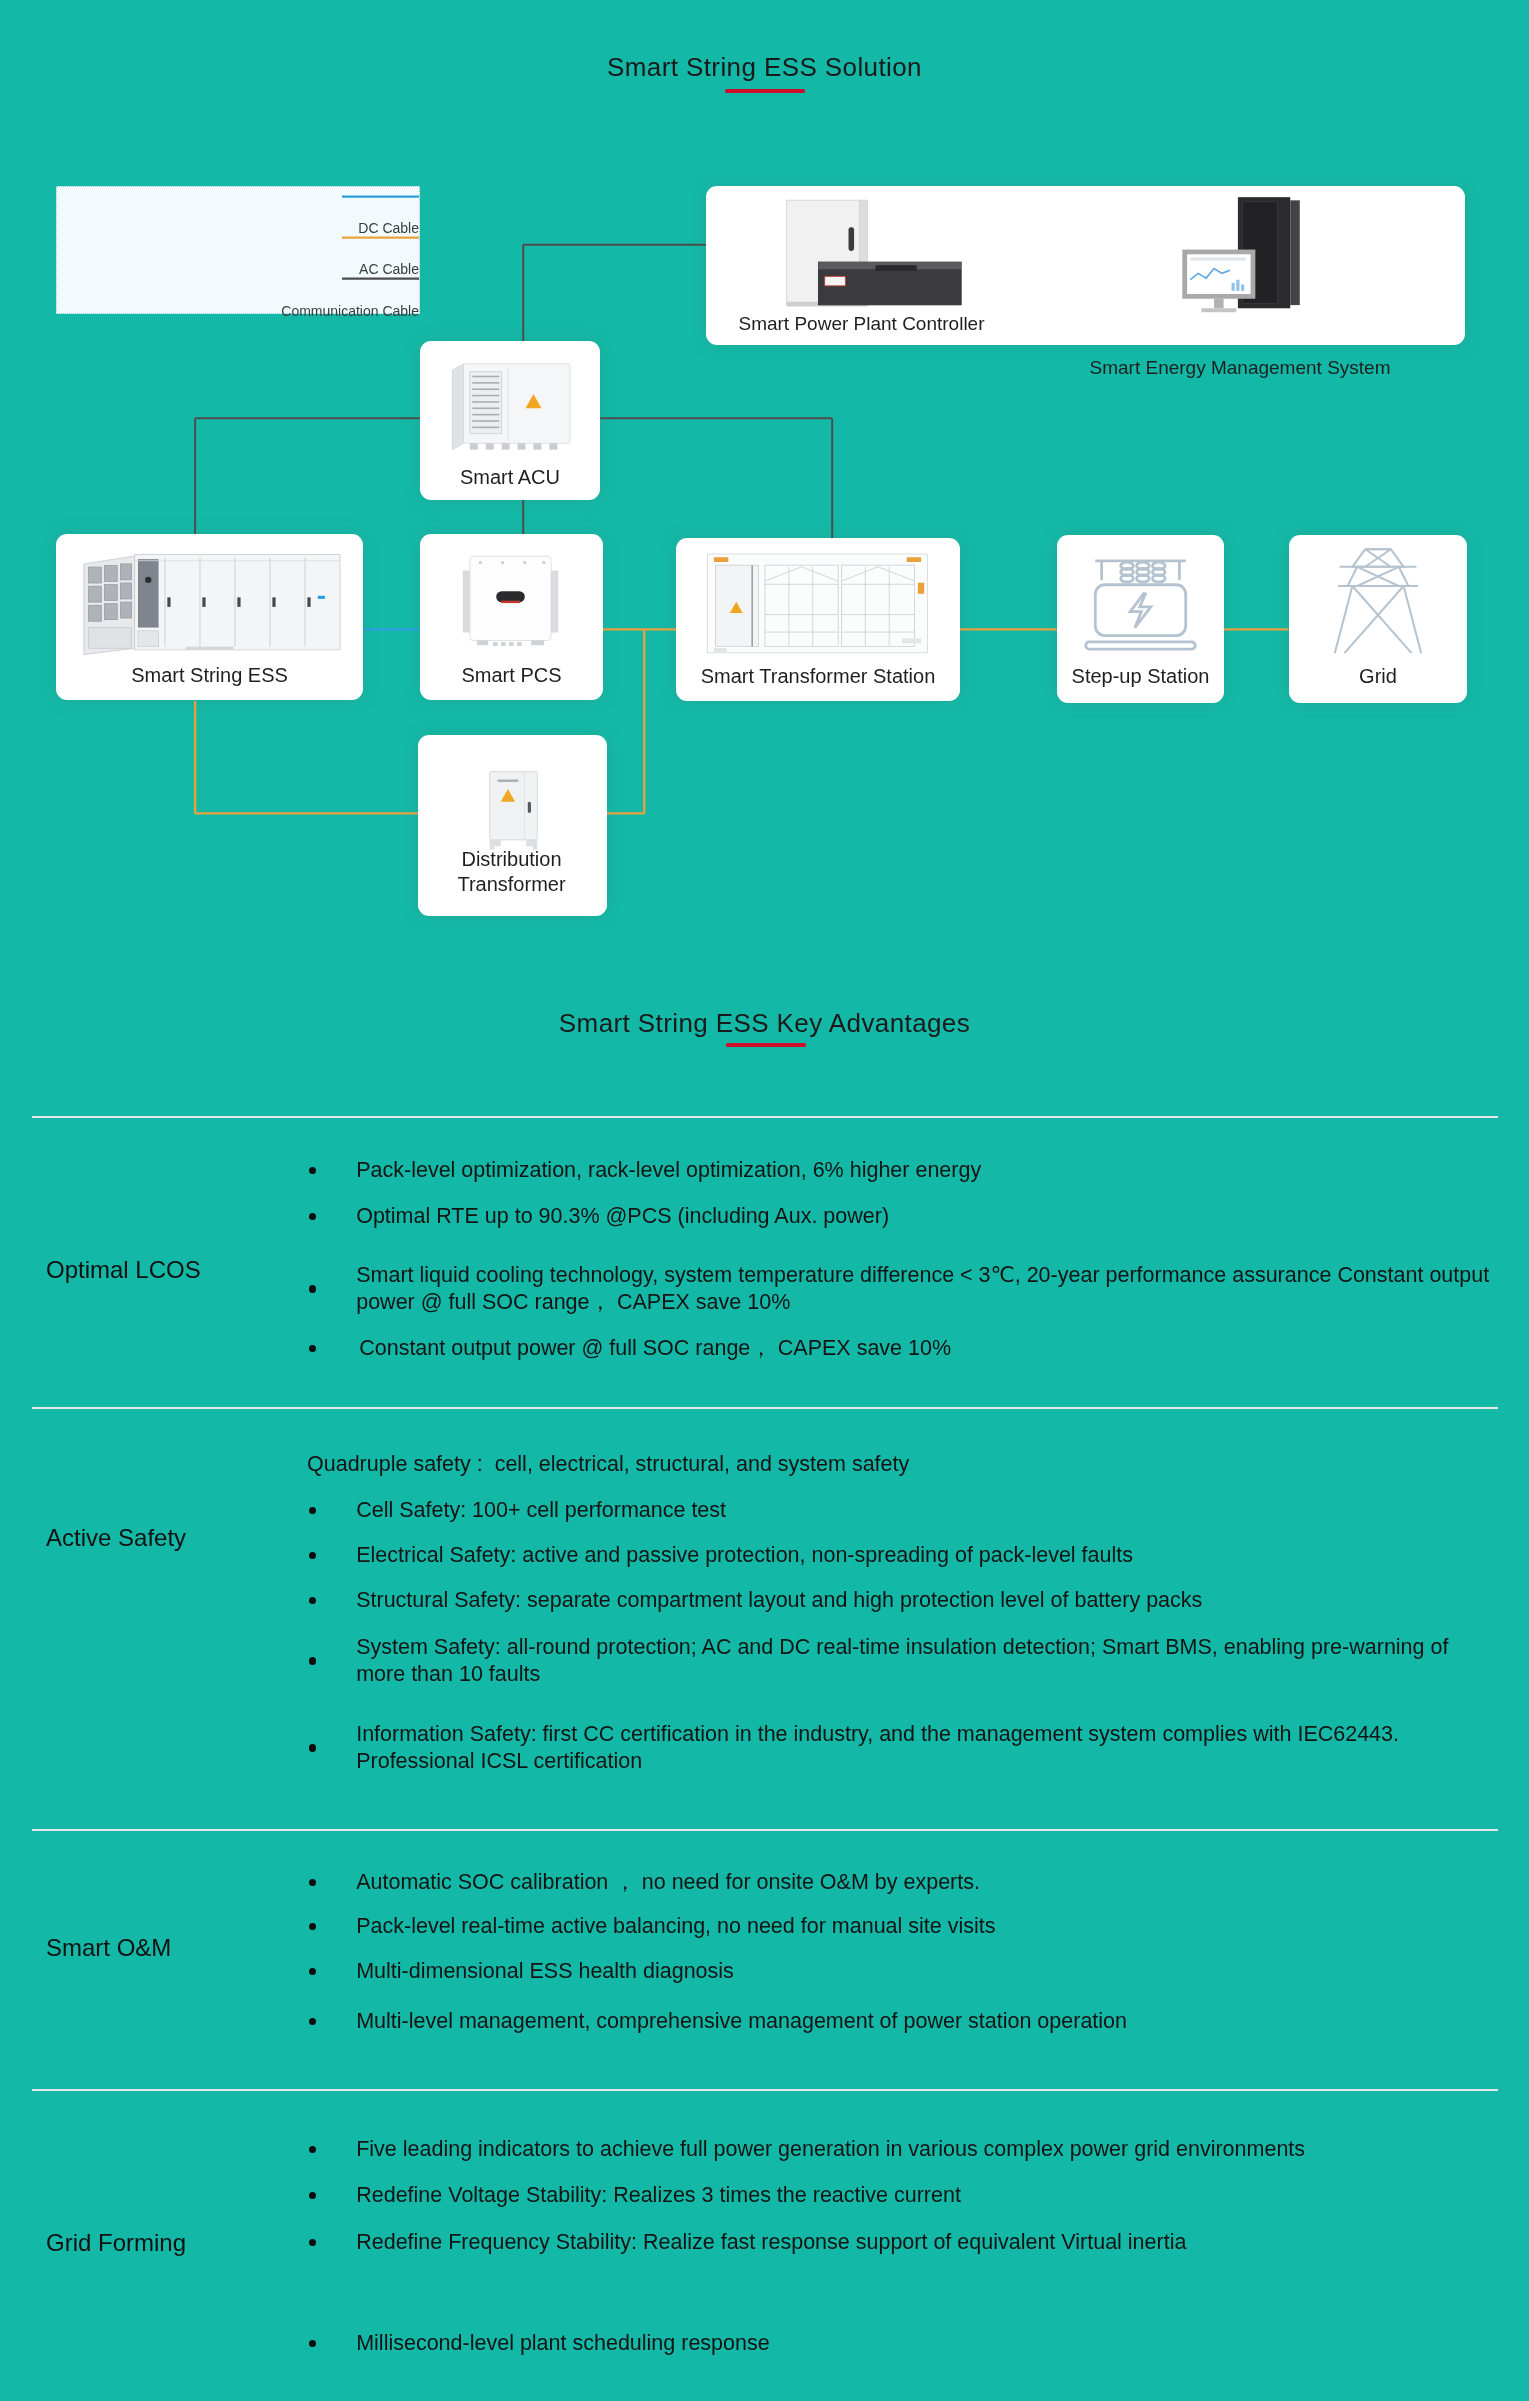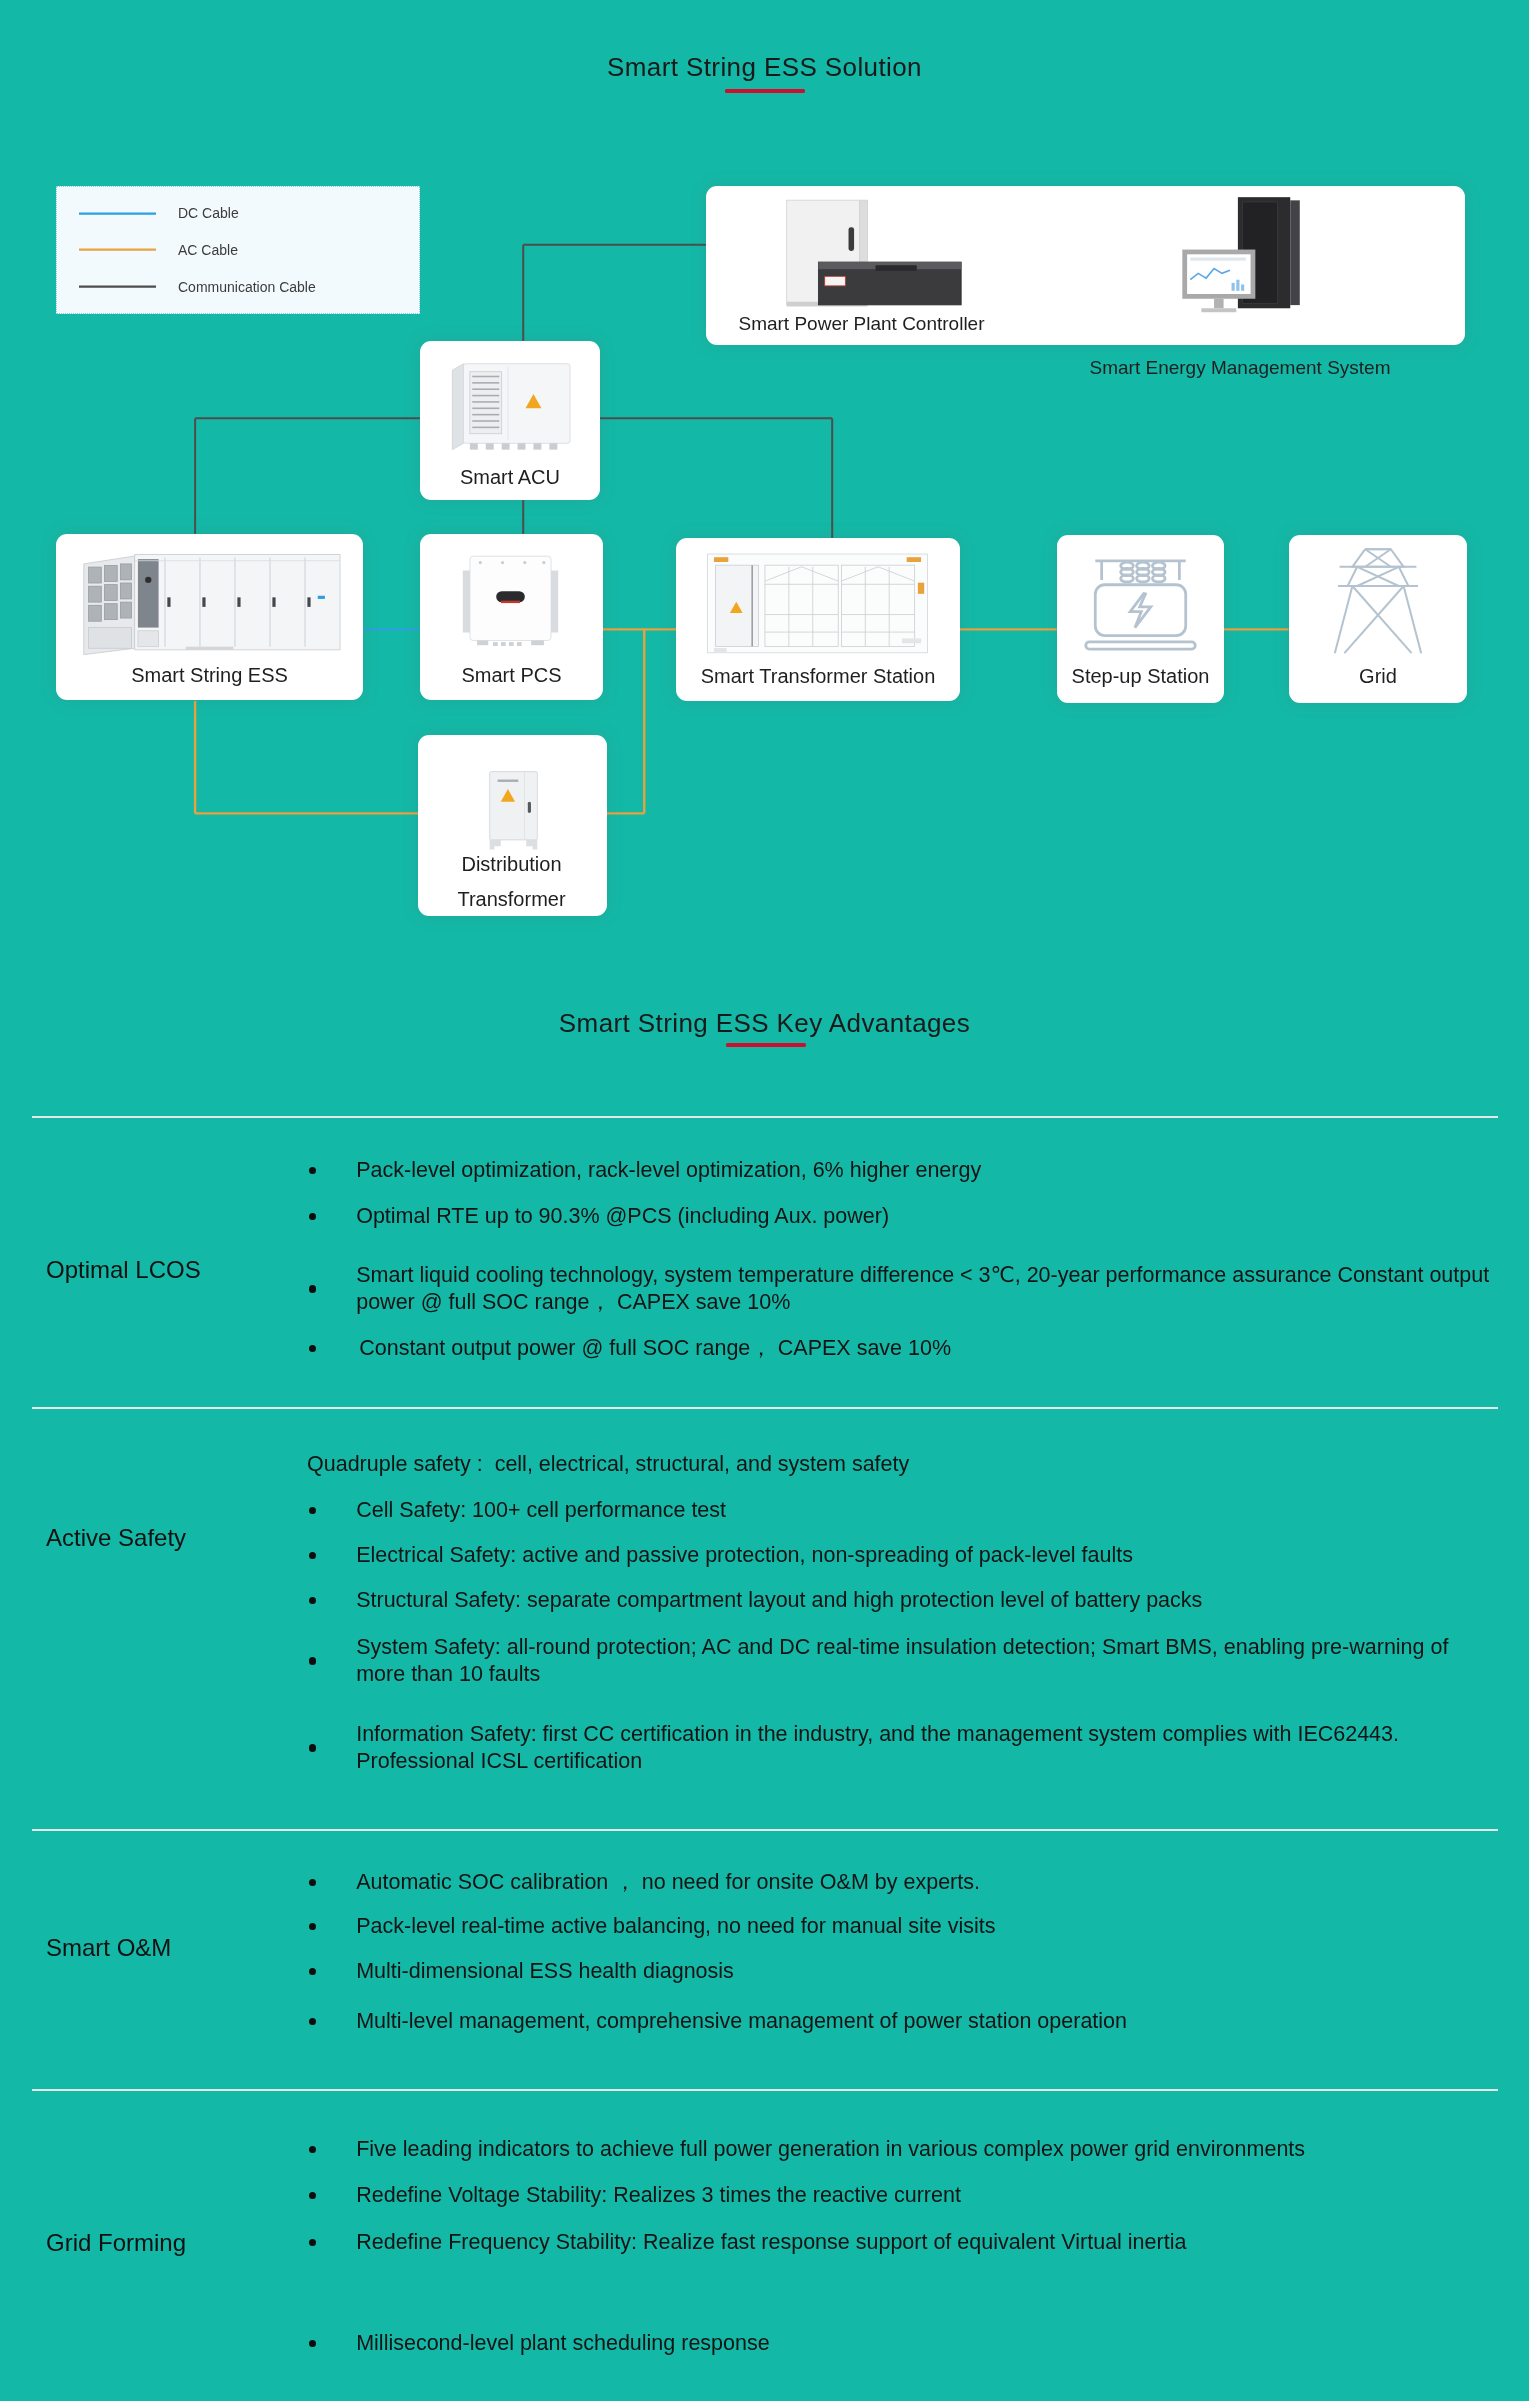--- a/index.html
+++ b/index.html
@@ -6,21 +6,21 @@
   #page{position:relative;width:1529px;height:2401px;background:#14b8a6;overflow:hidden;
         font-family:"Liberation Sans","DejaVu Sans",sans-serif;color:#161616;}
   .abs{position:absolute;}
   
   .big-title{position:absolute;width:100%;text-align:center;font-size:26px;letter-spacing:0.4px;color:#1a1a1a;}
   .red-underline{position:absolute;width:80px;height:4px;background:#ce0e2d;border-radius:1.6px;}
   
   .legend{position:absolute;left:56px;top:186px;width:364px;height:128px;background:#f2fafd;
           border:0.8px dotted #8fcbee;box-sizing:border-box;display:flex;flex-direction:column;
           justify-content:space-around;padding:8px 0 8px 22px;}
-  .legend-row{display:flex;align-items:center;gap:22px;}
+  .legend-row{display:flex;align-items:flex-end;gap:22px;flex-direction:column;}
   .legend-label{font-size:14px;color:#3c3c3c;}
   
   .node{position:absolute;background:#fff;border-radius:11px;box-shadow:0 0 17.5px rgba(90,100,110,.16);}
   .node-label{position:absolute;left:0;right:0;text-align:center;font-size:20px;color:#1f1f1f;}
   .node-img{position:absolute;}
   
   .divider{position:absolute;left:32px;width:1466px;height:1.6px;background:#e7e7e7;}
   .sec-label{position:absolute;left:46px;font-size:24px;line-height:29px;color:#111;}
   .row{position:absolute;left:309px;display:flex;align-items:center;gap:40px;}
   .dot{width:7.2px;height:7.2px;border-radius:50%;background:#0d0d0d;flex:none;}
@@ -279,21 +279,21 @@
   <div class="node" style="left:418px;top:735px;width:189px;height:181px;">
     <svg class="node-img" style="left:65px;top:35px;" width="61" height="81" viewBox="0 0 76 102">
       <rect x="8" y="2" width="60" height="86" rx="2" fill="#f0f1f3" stroke="#cfd3d6"></rect>
       <line x1="52" y1="2" x2="52" y2="88" stroke="#dcdfe2"></line>
       <rect x="18" y="12" width="26" height="3" fill="#a9adb2"></rect>
       <polygon points="31,24 40,40 22,40" fill="#f0a71f"></polygon>
       <rect x="56" y="40" width="4" height="14" rx="2" fill="#55585c"></rect>
       <polygon points="8,88 22,88 22,96 14,96 14,100 8,100" fill="#dcdfe2"></polygon>
       <polygon points="68,88 54,88 54,96 62,96 62,100 68,100" fill="#dcdfe2"></polygon>
     </svg>
-    <div class="node-label" style="left:26px;width:135px;top:112px;line-height:35px;">Distribution Transformer</div>
+    <div class="node-label" style="left:26px;width:135px;top:112px;line-height:25px;">Distribution Transformer</div>
   </div>
 
   <div class="big-title" style="top:1008px;">Smart String ESS Key Advantages</div>
   <div class="red-underline" style="left:726px;top:1043px;"></div>
 
   <div class="divider" style="top:1116px;"></div>
   <div class="divider" style="top:1407px;"></div>
   <div class="divider" style="top:1829px;"></div>
   <div class="divider" style="top:2089px;"></div>
 

